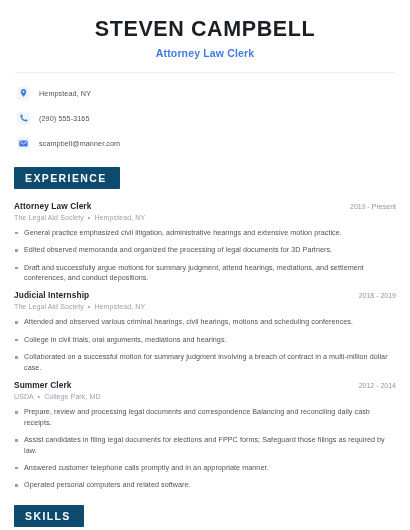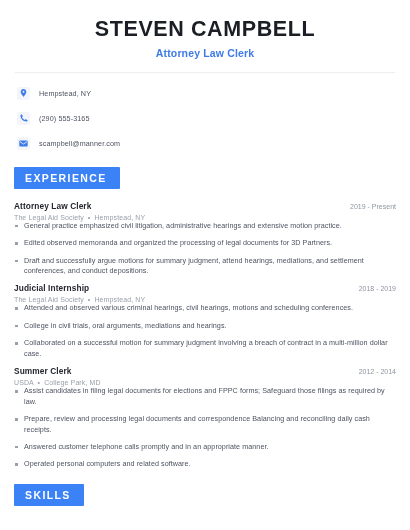--- a/index.html
+++ b/index.html
@@ -83,21 +83,21 @@
     font-size: 7.2px;
     color: #4c5260;
     letter-spacing: 0.1px;
   }
 
   
   .section { margin-top: 15px; }
 
   .section-heading {
     display: inline-block;
-    background: #3b82f6;
+    background: #0c4a6e;
     color: #ffffff;
     font-size: 10.5px;
     font-weight: bold;
     letter-spacing: 1.4px;
     padding: 5px 13px 5px 11px;
     border-radius: 1px;
   }
 
   
   .entries { margin-top: 12px; }
@@ -128,20 +128,21 @@
     margin-top: 3px;
     font-size: 7px;
     color: #9aa0ab;
     letter-spacing: 0.1px;
   }
 
   .entry-org .sep { padding: 0 2px; }
 
   .bullets {
     list-style: none;
+    margin-top: 7px;
   }
 
   .bullets li {
     position: relative;
     padding-left: 10px;
     font-size: 7.2px;
     line-height: 1.45;
     color: #4c5260;
     margin-bottom: 7px;
     letter-spacing: 0.05px;
@@ -249,22 +250,22 @@
         <div class="entry-head">
           <span class="entry-role">Summer Clerk</span>
           <span class="entry-dates">2012 - 2014</span>
         </div>
         <div class="entry-org">
           <span>USDA</span>
           <span class="sep">•</span>
           <span>College Park, MD</span>
         </div>
         <ul class="bullets">
+          <li>Prepare, review and processing legal documents and correspondence Balancing and reconciling daily cash receipts.</li>
           <li>Assist candidates in filing legal documents for elections and FPPC forms; Safeguard those filings as required by law.</li>
-          <li>Prepare, review and processing legal documents and correspondence Balancing and reconciling daily cash receipts.</li>
           <li>Answered customer telephone calls promptly and in an appropriate manner.</li>
           <li>Operated personal computers and related software.</li>
         </ul>
       </div>
 
     </div>
   </div>
 
   <div class="skills-section">
     <div class="section-heading">SKILLS</div>

